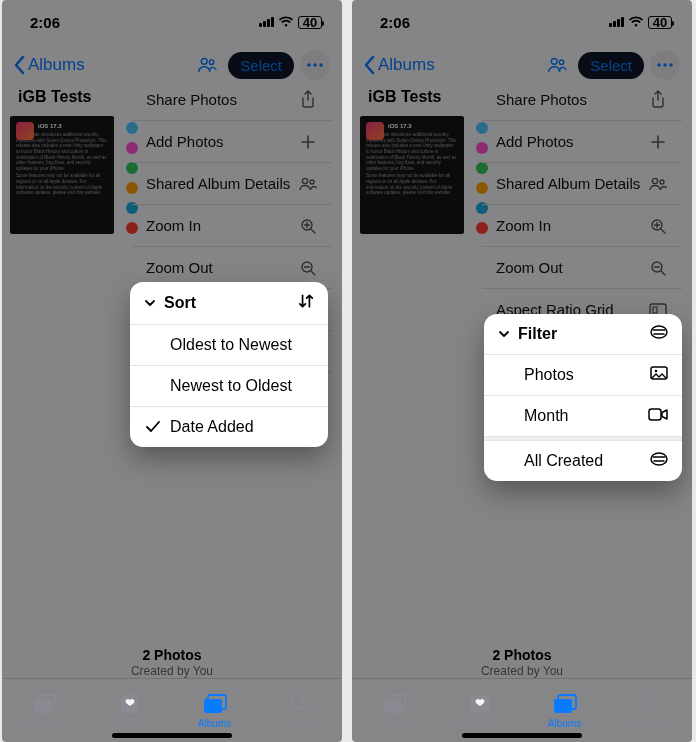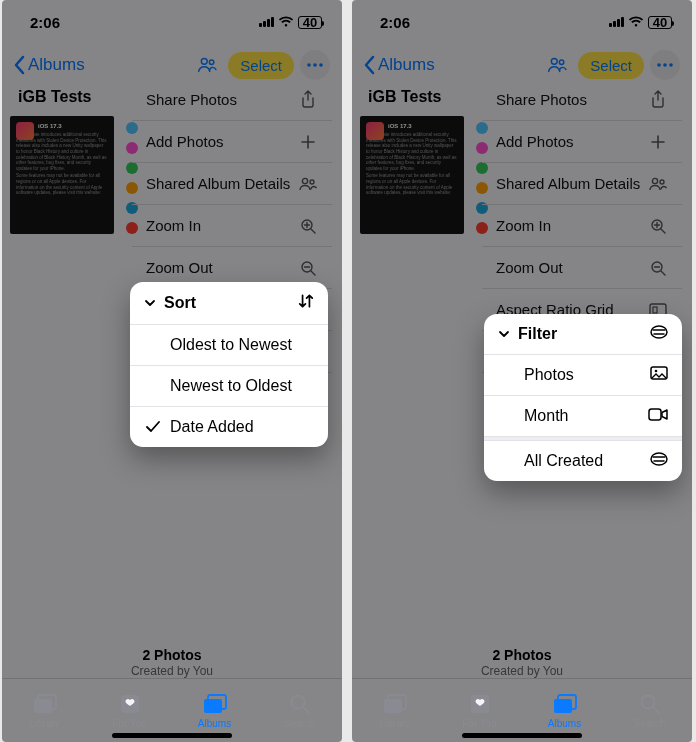--- a/index.html
+++ b/index.html
@@ -12,21 +12,21 @@
   .signal span { width:3px; background:#000; border-radius:1px; }
   .signal span:nth-child(1){height:4px}.signal span:nth-child(2){height:6px}.signal span:nth-child(3){height:8px}.signal span:nth-child(4){height:10px}
   .wifi-ic svg { display:block; }
   .batt-box { width:24px; height:13px; border:1px solid #000; border-radius:3px; position:relative; display:flex; align-items:center; justify-content:center; font-size:13px; font-weight:700;}
   .batt-box::after { content:""; position:absolute; right:-3px; top:4px; width:2px; height:5px; background:#000; border-radius:0 2px 2px 0;}
   .navbar { height:42px; display:flex; align-items:center; padding:0 12px; gap:6px;}
   .back { display:flex; align-items:center; color:#0a7aff; font-size:17px; gap:2px;}
   .nav-spacer{flex:1}
   .nav-icon { width:30px; height:30px; border-radius:15px; display:flex; align-items:center; justify-content:center; color:#0a7aff;}
   .nav-icon.gray { background:#e6e6ea; color:#7f7f86; }
-  .pill { background:#fde047; color:#0a7aff; font-size:15px; font-weight:500; padding:5px 12px; border-radius:16px;}
+  .pill { background:#0f172a; color:#0a7aff; font-size:15px; font-weight:500; padding:5px 12px; border-radius:16px;}
   .title-row { padding:2px 16px 10px; font-size:16px; font-weight:700; color:#000; }
   .content { position:relative; padding:0 0 0 6px; display:flex; }
   .thumbs { width:112px; padding:0 0 0 2px; }
   .thumb { width:104px; height:118px; border-radius:2px; background:#141414; color:#ccc; font-size:5px; line-height:1.25; padding:14px 6px 6px 6px; position:relative; overflow:hidden;}
   .thumb .badge { position:absolute; top:6px; left:6px; width:18px; height:18px; border-radius:4px; background:linear-gradient(135deg,#ff3a7a,#ff7a3a); }
   .thumb .tt { position:absolute; top:7px; left:28px; font-size:6px; color:#fff; font-weight:700;}
   .thumb p { color:#9a9a9a; font-size:4.5px; margin-top:2px; }
   .side-dots { width:24px; display:flex; flex-direction:column; align-items:center; gap:8px; padding-top:6px;}
   .side-dots span { width:12px; height:12px; border-radius:6px; display:block; }
   .menu { position:absolute; right:10px; top:78px; width:200px; z-index:20; }

